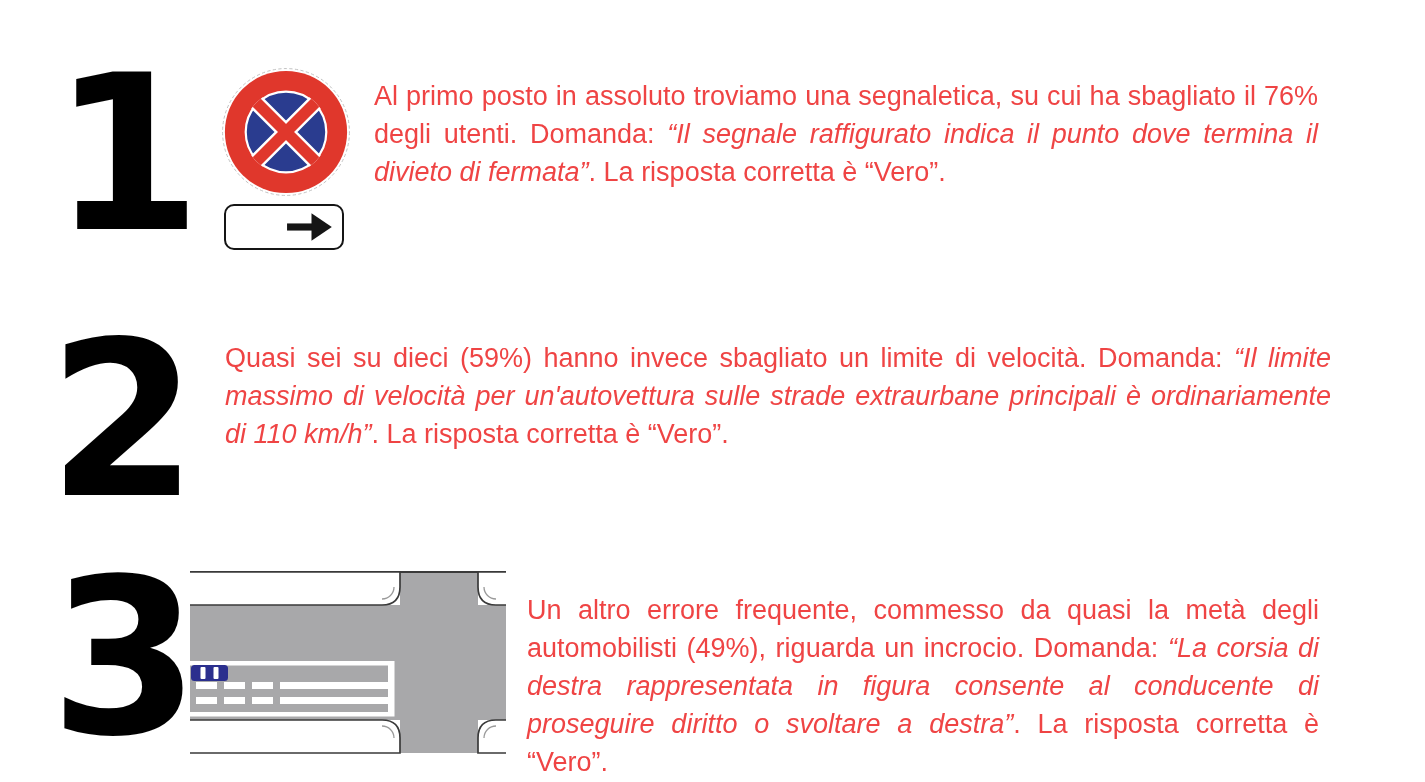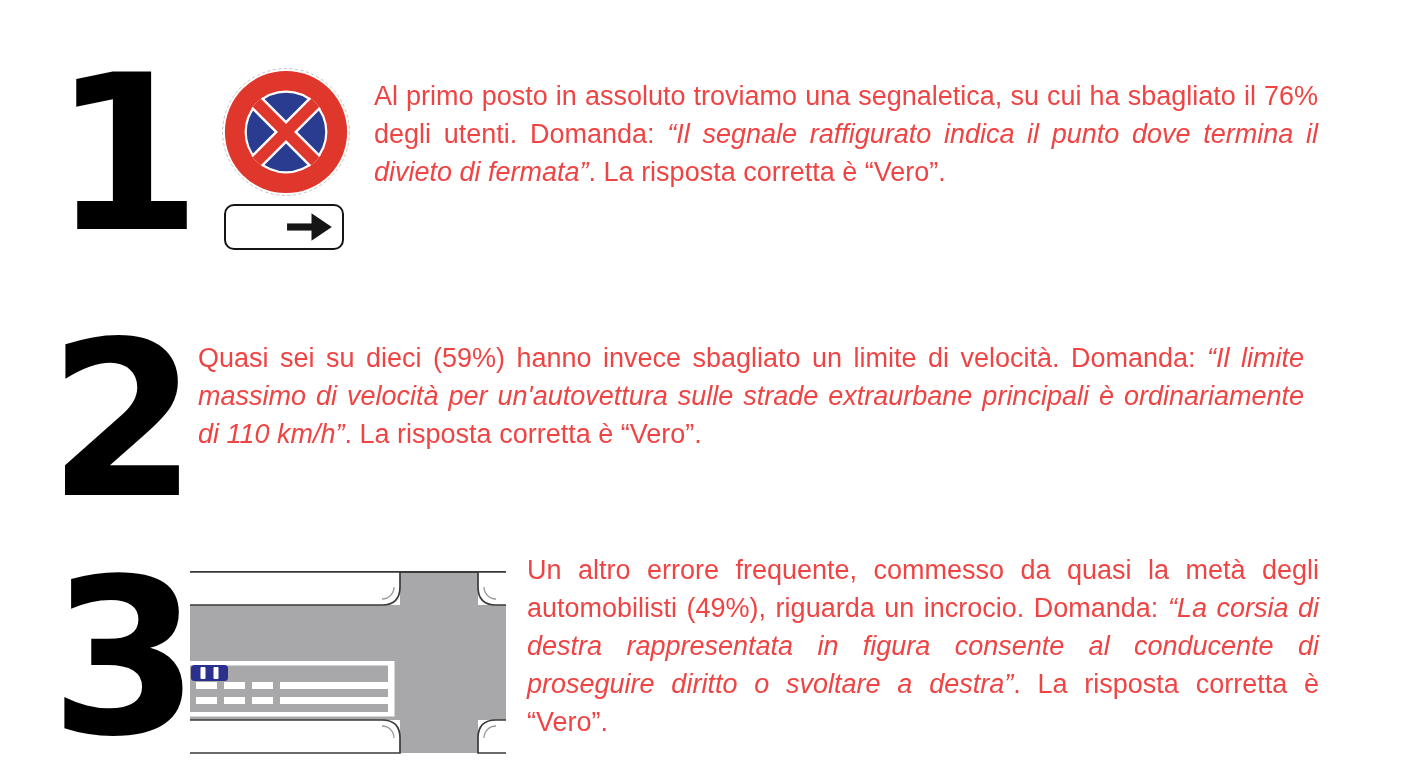--- a/index.html
+++ b/index.html
@@ -54,21 +54,21 @@
       </svg>
     </div>
 
     <p class="para" style="left:374px;top:77px;width:944px">
       <span>Al primo posto in assoluto troviamo una segnaletica, su cui ha sbagliato il 76% degli utenti. Domanda: </span><span class="it">“Il segnale raffigurato indica il punto dove termina il divieto di fermata”</span><span>. La risposta corretta è “Vero”.</span>
     </p>
   </section>
 
   <section>
     <div class="num" style="left:48px;top:313px">2</div>
-    <p class="para" style="left:198px;top:339px;width:1106px">
+    <p class="para" style="left:225px;top:339px;width:1106px">
       <span>Quasi sei su dieci (59%) hanno invece sbagliato un limite di velocità. Domanda: </span><span class="it">“Il limite massimo di velocità per un'autovettura sulle strade extraurbane principali è ordinariamente di 110 km/h”</span><span>. La risposta corretta è “Vero”.</span>
     </p>
   </section>
 
   <section>
     <div class="num" style="left:50px;top:551px">3</div>
 
     <svg class="fig" viewBox="0 0 316 190" role="img" aria-label="intersection-diagram">
       <rect x="0" y="0" width="316" height="190" fill="#ffffff"></rect>
 
@@ -104,18 +104,18 @@
         <rect x="90" y="130" width="108" height="7"></rect>
       </g>
 
       <g>
         <rect x="1" y="98" width="37" height="16" rx="3.5" fill="#2B2F8E"></rect>
         <rect x="10.5" y="100" width="5" height="12" rx="1" fill="#ffffff"></rect>
         <rect x="23.5" y="100" width="5" height="12" rx="1" fill="#ffffff"></rect>
       </g>
     </svg>
 
-    <p class="para" style="left:527px;top:551px;width:792px">
+    <p class="para" style="left:527px;top:591px;width:792px">
       <span>Un altro errore frequente, commesso da quasi la metà degli automobilisti (49%), riguarda un incrocio. Domanda: </span><span class="it">“La corsia di destra rappresentata in figura consente al conducente di proseguire diritto o svoltare a destra”</span><span>. La risposta corretta è “Vero”.</span>
     </p>
   </section>
 
 </div>
 
 </body></html>

